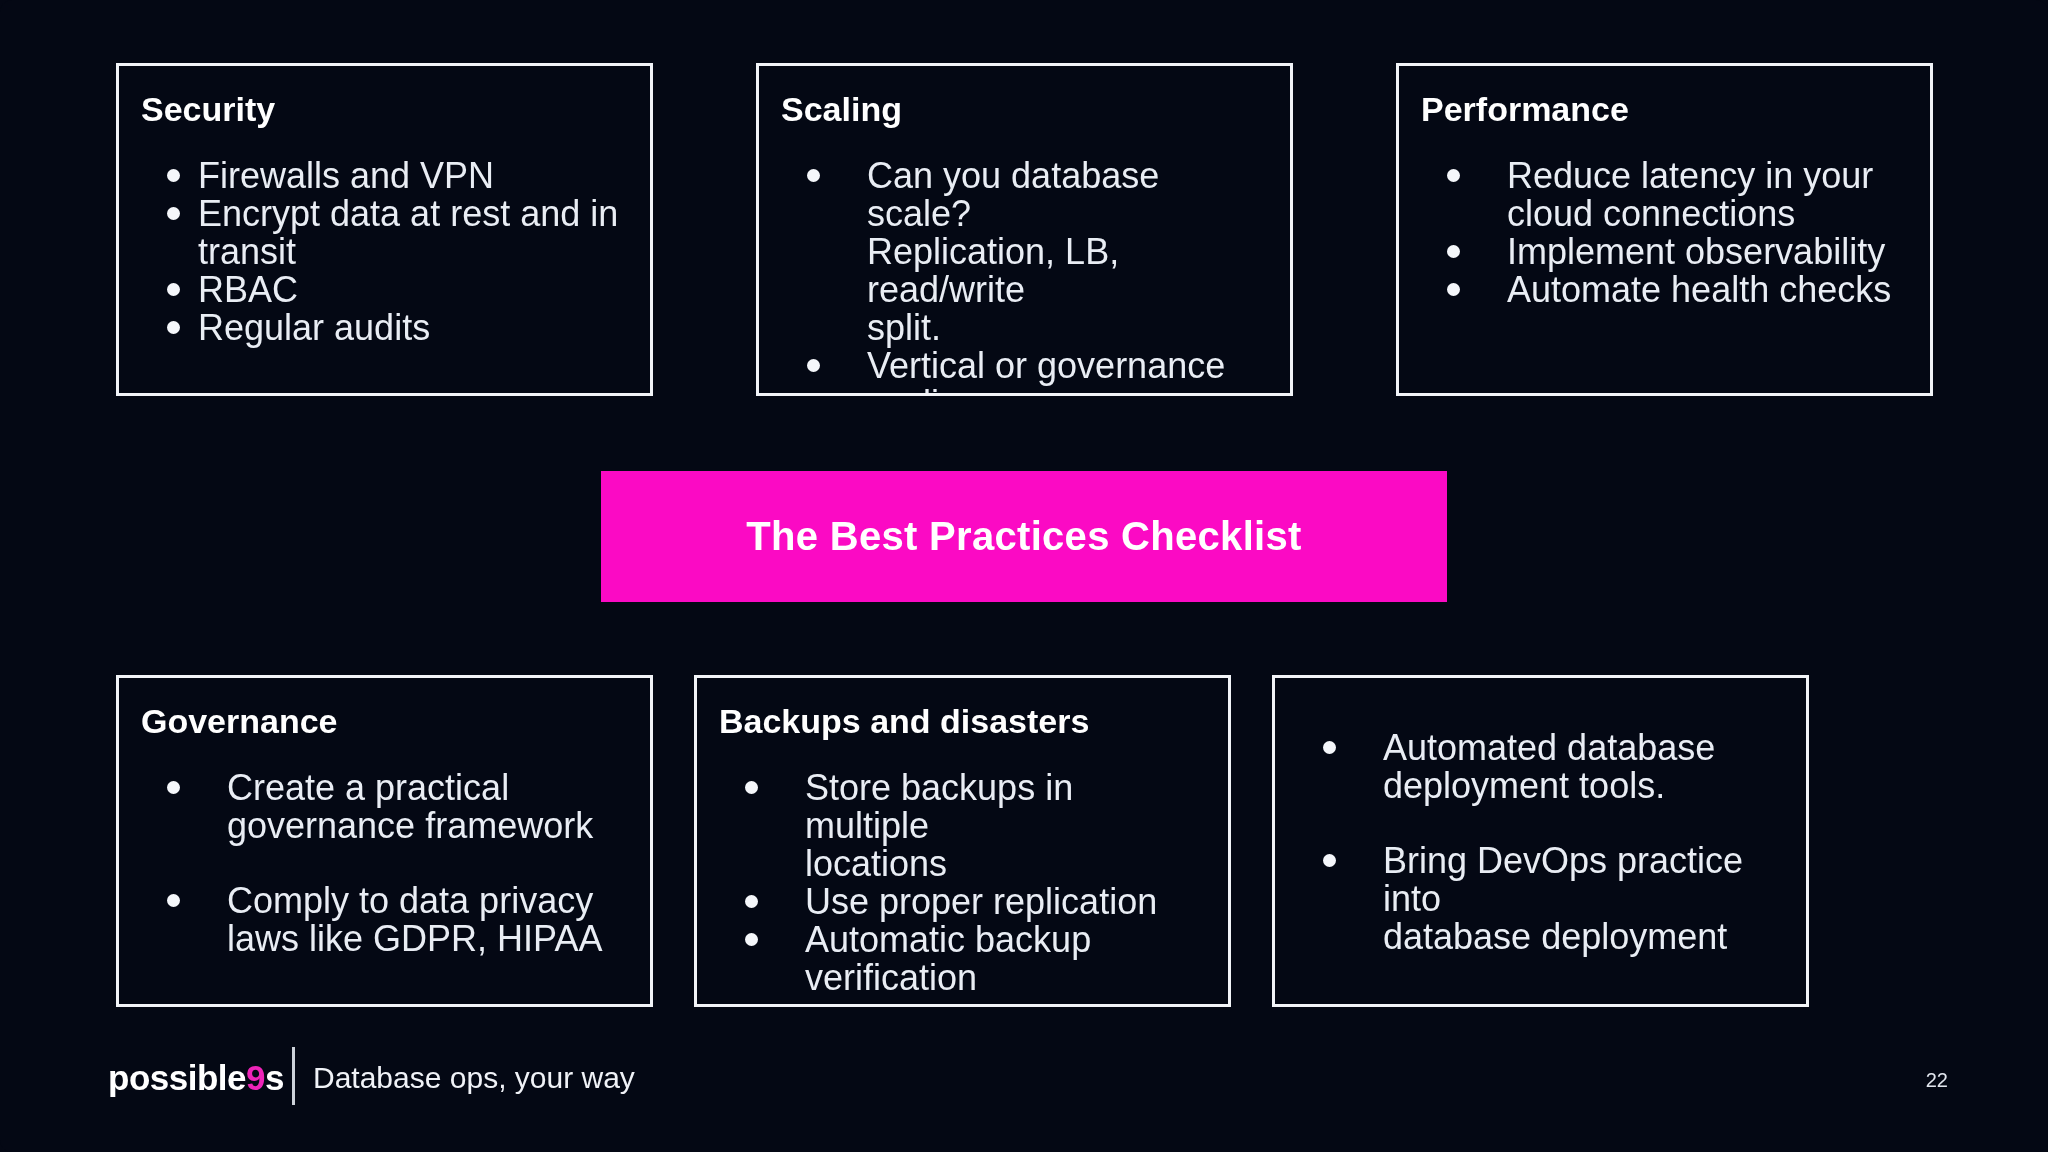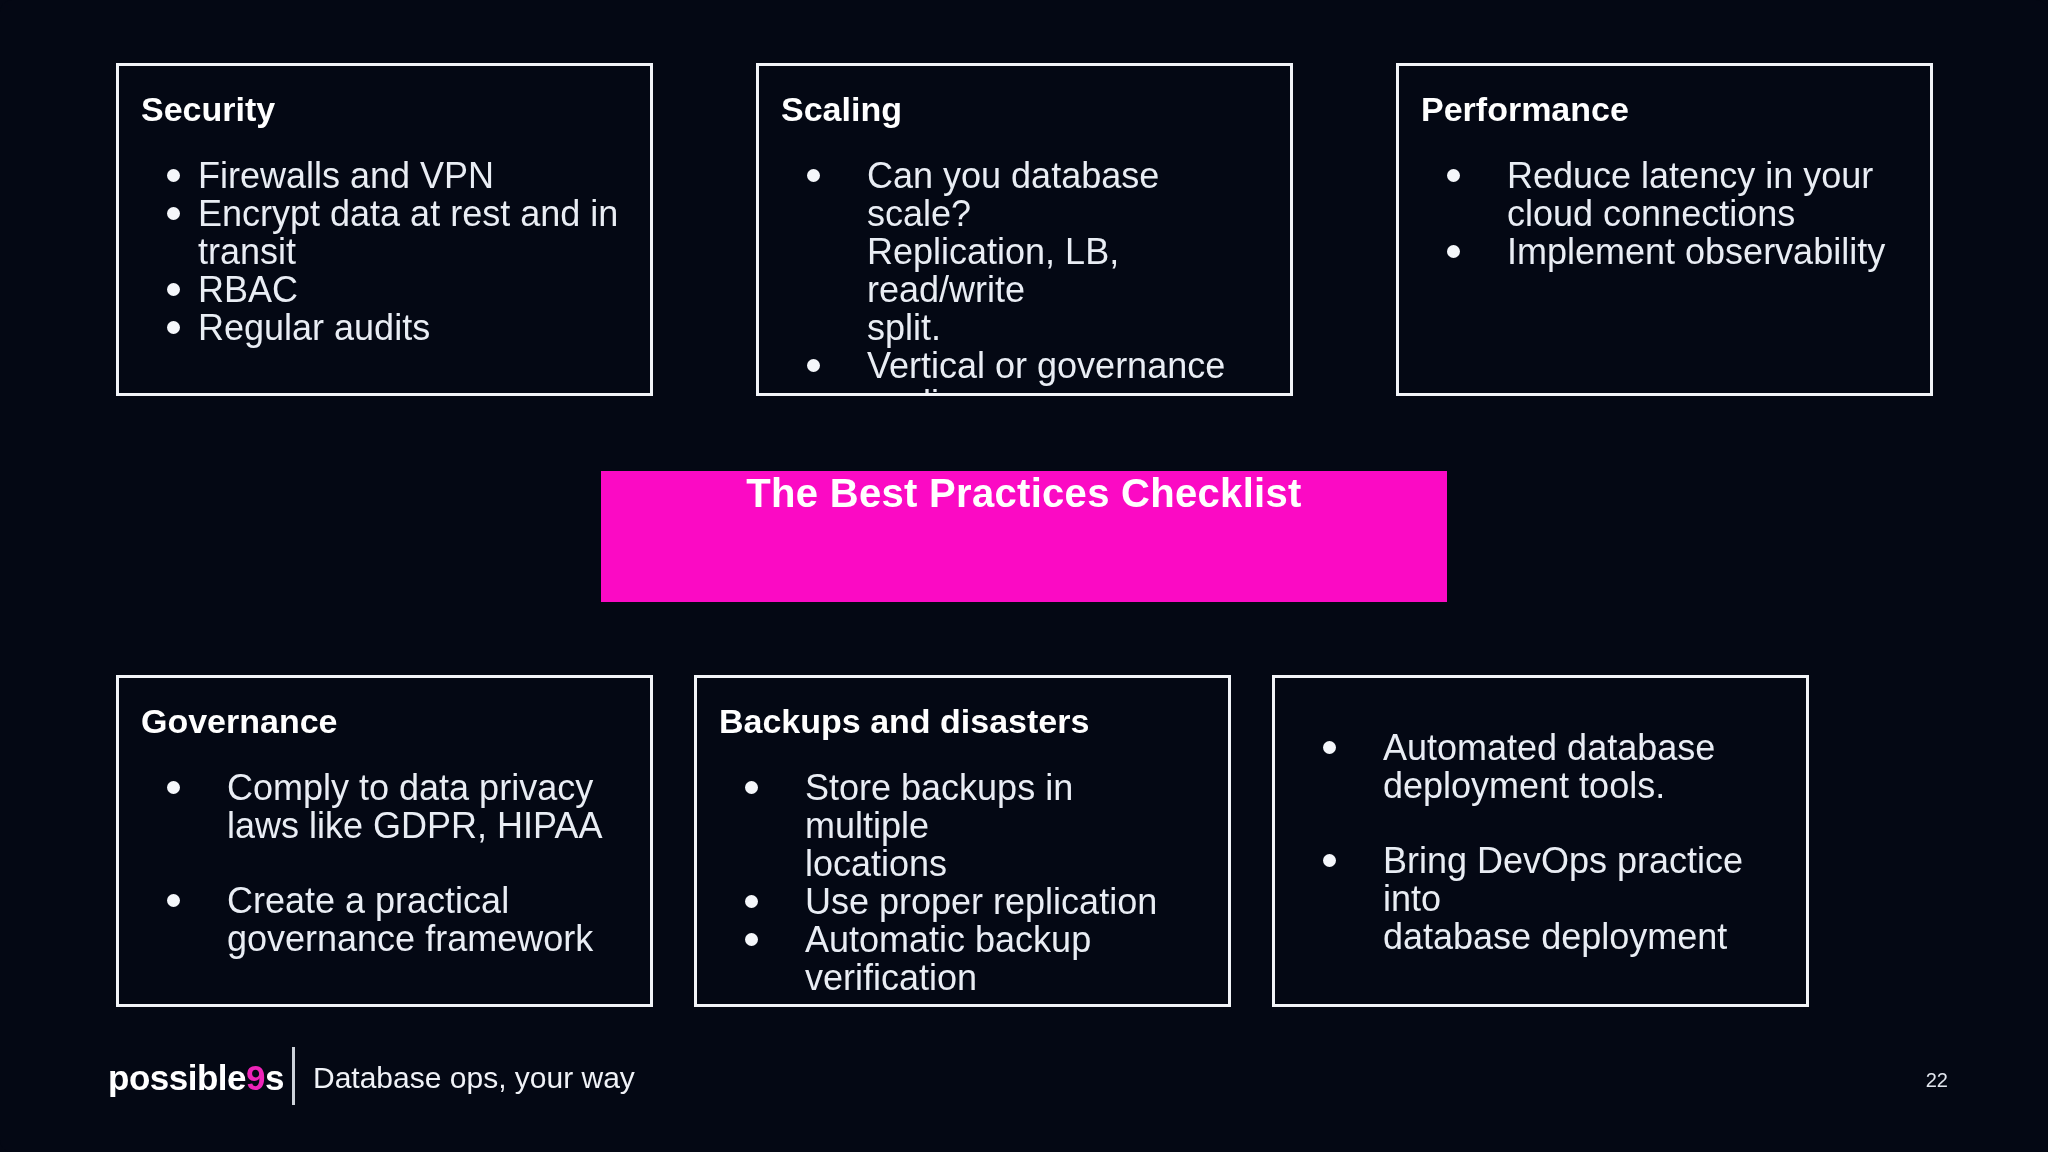--- a/index.html
+++ b/index.html
@@ -63,21 +63,21 @@
     border-radius:50%;
     background:#f5f7fb;
     margin-top:12px;
   }
   .item-text{flex:1;}
   .banner{
     position:absolute;
     left:601px;top:471px;
     width:846px;height:131px;
     background:var(--pink);
-    display:flex;justify-content:center;
+    display:flex;align-items:center;justify-content:center;
   }
   .banner-label{
     font-size:40px;
     font-weight:700;
     color:#ffffff;
     letter-spacing:0.3px;
   }
   .footer-logo{
     position:absolute;
     left:108px;top:1056px;
@@ -190,50 +190,58 @@
             </span>
           </div>
           <div class="item">
             <span class="bullet">
               <span class="dot"></span>
             </span>
             <span class="item-text">
               <div>Implement observability</div>
             </span>
           </div>
+          <div class="item">
+            <span class="bullet">
+              <span class="dot"></span>
+            </span>
+            <span class="item-text">
+              <div>Automate health checks</div>
+            </span>
+          </div>
         </div>
       </div>
     </div>
 
   <div class="banner">
     <span class="banner-label">The Best Practices Checklist</span>
   </div>
 
   <div class="card-row row-bottom">
       <div class="card wide spaced">
         <div class="card-title">Governance</div>
         <div class="list">
           <div class="item">
             <span class="bullet">
               <span class="dot"></span>
             </span>
             <span class="item-text">
+              <div>Create a practical</div>
+              <div>governance framework</div>
+            </span>
+          </div>
+          <div class="item">
+            <span class="bullet">
+              <span class="dot"></span>
+            </span>
+            <span class="item-text">
               <div>Comply to data privacy</div>
               <div>laws like GDPR, HIPAA</div>
             </span>
           </div>
-          <div class="item">
-            <span class="bullet">
-              <span class="dot"></span>
-            </span>
-            <span class="item-text">
-              <div>Create a practical</div>
-              <div>governance framework</div>
-            </span>
-          </div>
         </div>
       </div>
       <div class="card wide">
         <div class="card-title">Backups and disasters</div>
         <div class="list">
           <div class="item">
             <span class="bullet">
               <span class="dot"></span>
             </span>
             <span class="item-text">

